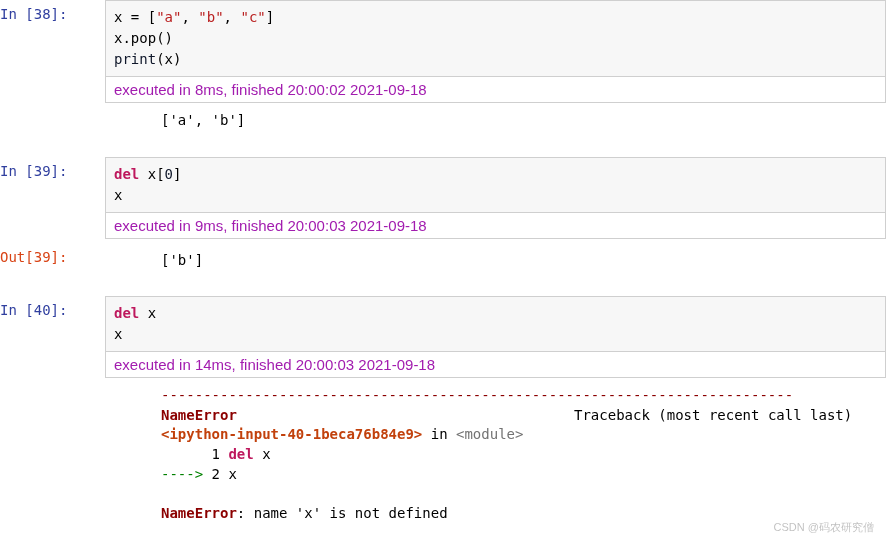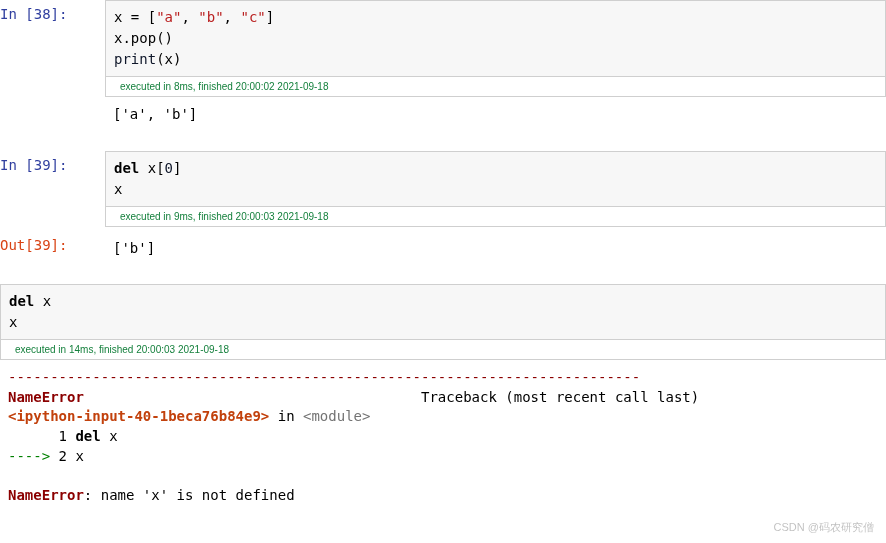--- a/index.html
+++ b/index.html
@@ -35,34 +35,35 @@
     background: #f7f7f7;
     padding: 6px 8px;
     font-family: monospace;
     white-space: pre;
     line-height: 1.5;
   }
   .exec-info {
     border: 1px solid #cfcfcf;
     border-top: none;
     background: #fff;
-    padding: 4px 14px;
+    padding: 4px 8px;
     font-family: Arial, sans-serif;
-    font-size: 10px;
-    color: #15803d;
+    font-size: 15px;
+    color: #a21caf;
   }
   .output-area {
     padding: 8px 8px 12px 8px;
     font-family: monospace;
     white-space: pre;
     line-height: 1.4;
+    margin-left: 48px;
   }
   .tok-str { color: #BA2121; }
   .tok-builtin { color: #0f172a; }
-  .tok-keyword { color: #000000; font-weight: bold; }
+  .tok-keyword { color: #be185d; font-weight: bold; }
   .err-dashes { color: #8B0000; letter-spacing: 0; }
   .err-name { color: #8B0000; font-weight: bold; }
   .err-input { color: #c2410c; font-weight: bold; }
   .err-module { color: #737373; }
   .err-plain { color: #000; }
   .err-arrow { color: #008000; }
   .watermark {
     position: fixed;
     right: 12px;
     bottom: 8px;
@@ -99,20 +100,21 @@
 <div class="cell">
   <div class="prompt-col prompt-out">Out[39]:</div>
   <div class="content-col">
     <div class="output-area">['b']</div>
   </div>
 </div>
 
 <div class="gap"></div>
 
 <div class="cell">
+  <div class="prompt-col prompt-in">In  [40]:</div>
   <div class="content-col">
     <div class="input-area" id="code-2"><span class="tok-keyword">del</span><span> x</span>
 <span>x</span></div>
     <div class="exec-info">executed in 14ms, finished 20:00:03 2021-09-18</div>
     <div class="output-area" id="err-2"><span class="err-dashes">---------------------------------------------------------------------------</span>
 <span class="err-name">NameError</span><span>                                        </span><span class="err-plain">Traceback (most recent call last)</span>
 <span class="err-input">&lt;ipython-input-40-1beca76b84e9&gt;</span><span class="err-plain"> in </span><span class="err-module">&lt;module&gt;</span>
 <span class="err-plain">      1 </span><span class="tok-keyword">del</span><span class="err-plain"> x</span>
 <span class="err-arrow">----&gt; </span><span class="err-plain">2</span><span class="err-plain"> x</span>
 

